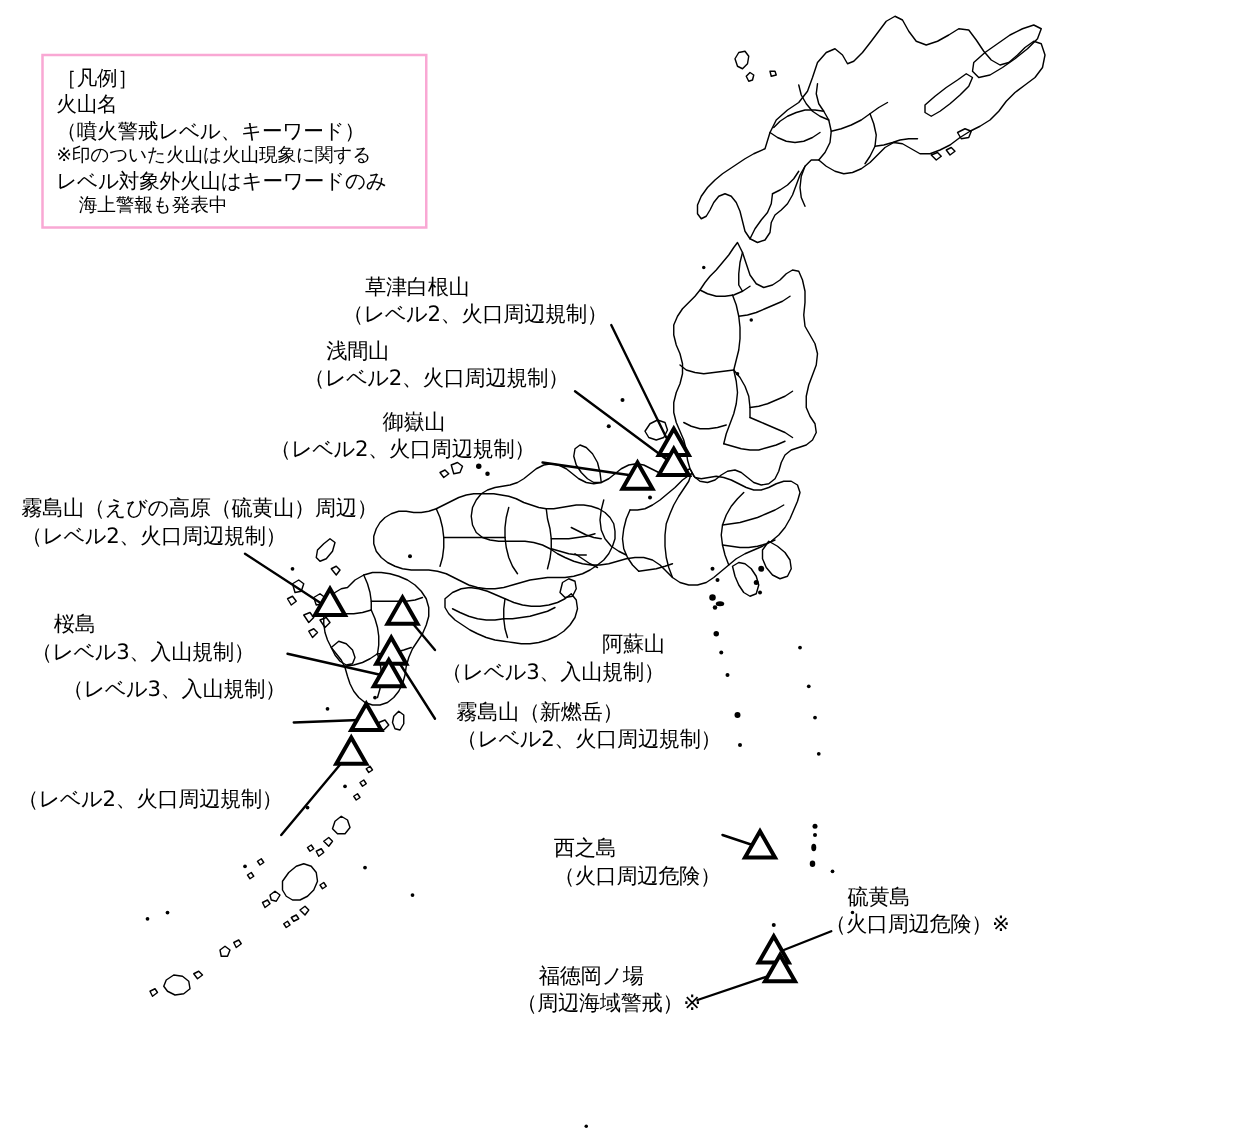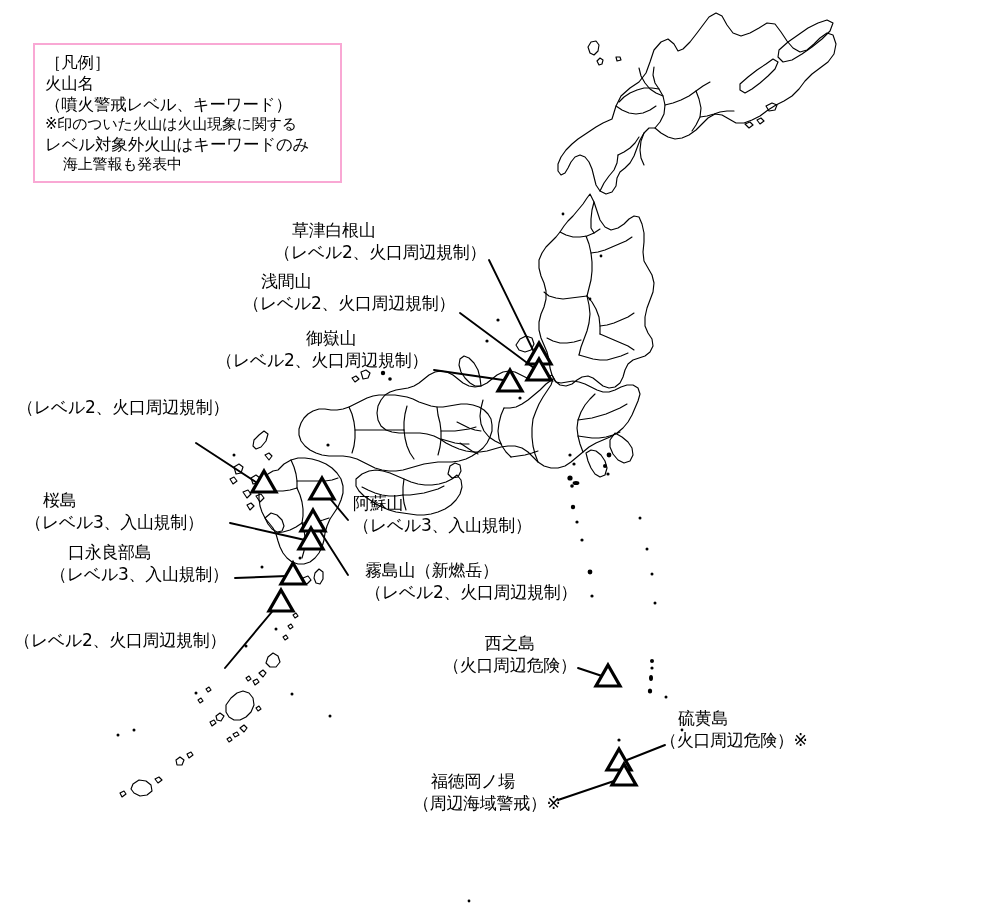--- a/index.html
+++ b/index.html
@@ -67,22 +67,23 @@
     line-height: 1.30;
     letter-spacing: -0.3px;
   }
   .callout .lbl-name {
     padding-left: 18px;
   }
   .callout.noindent .lbl-name {
     padding-left: 0;
   }
   .callout.center .lbl-name {
-    text-align: center;
+    text-align: left;
     padding-left: 0;
+    margin-top: 36px;
   }
 
   
   #overlay {
     position: absolute;
     left: 0; top: 0;
     width: 1000px; height: 908px;
     z-index: 20;
     pointer-events: none;
   }
@@ -282,38 +283,38 @@
     <span class="lbl-name">浅間山</span>
     <span class="lbl-kw">（レベル2、火口周辺規制）</span>
   </div>
 
   <div class="callout" style="left:216px; top:327px;text-align:center;">
     <span class="lbl-name">御嶽山</span>
     <span class="lbl-kw">（レベル2、火口周辺規制）</span>
   </div>
 
   <div class="callout noindent" style="left:17px; top:396px;">
+    <span class="lbl-name">霧島山（えびの高原（硫黄山）周辺）</span>
     <span class="lbl-kw">（レベル2、火口周辺規制）</span>
   </div>
 
   <div class="callout" style="left:25px; top:489px;">
     <span class="lbl-name">桜島</span>
     <span class="lbl-kw">（レベル3、入山規制）</span>
   </div>
 
   <div class="callout" style="left:50px; top:541px;">
-    <span class="lbl-name">口永良部島</span>
     <span class="lbl-kw">（レベル3、入山規制）</span>
   </div>
 
   <div class="callout noindent" style="left:14px; top:629px;">
     <span class="lbl-kw">（レベル2、火口周辺規制）</span>
   </div>
 
-  <div class="callout noindent" style="left:353px; top:492px;">
+  <div class="callout noindent" style="left:353px; top:505px;text-align:right;">
     <span class="lbl-name">阿蘇山</span>
     <span class="lbl-kw">（レベル3、入山規制）</span>
   </div>
 
   <div class="callout noindent" style="left:353px; top:559px;margin-left:12px;">
     <span class="lbl-name">霧島山（新燃岳）</span>
     <span class="lbl-kw">（レベル2、火口周辺規制）</span>
   </div>
 
   <div class="callout center" style="left:443px; top:632px;">

